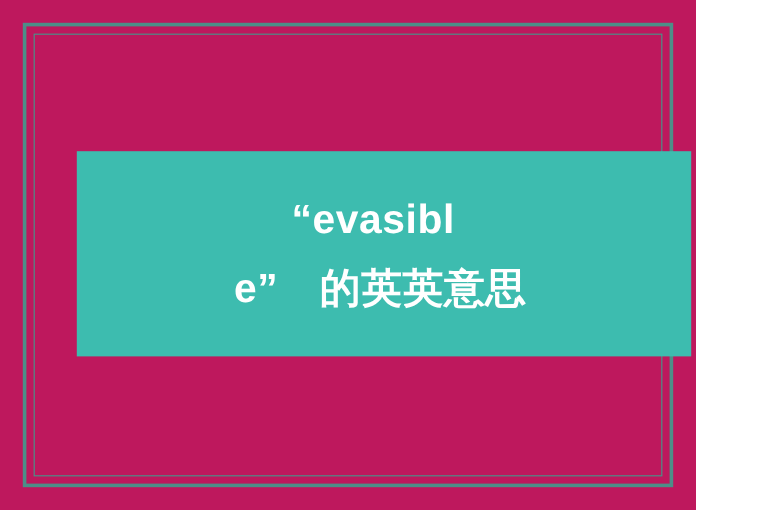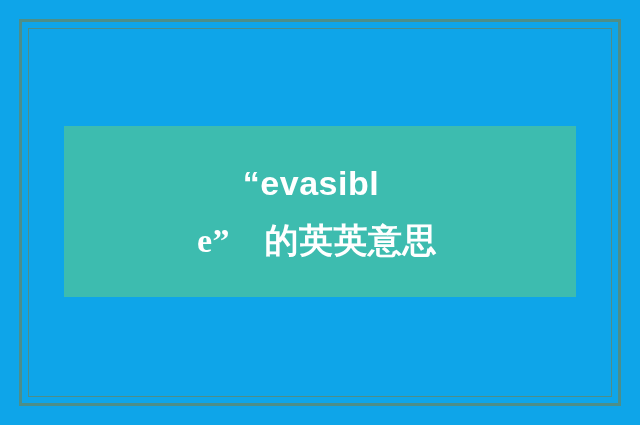--- a/index.html
+++ b/index.html
@@ -9,23 +9,23 @@
   body {
     width: 640px;
     height: 425px;
     overflow: hidden;
     font-family: "Liberation Sans", sans-serif;
   }
 
   
   #banner-canvas {
     position: relative;
-    width: 640px;
+    width: 580px;
     height: 425px;
-    background: #0ea5e9;
+    background: #be185d;
     box-sizing: border-box;
   }
 
   
   .frame-outer {
     position: absolute;
     left: 19px;
     top: 19px;
     right: 19px;
     bottom: 19px;
@@ -67,21 +67,20 @@
     line-height: 58px;
     letter-spacing: 0.5px;
     text-align: center;
     white-space: pre;
   }
   .title-line.line-1 {
     margin-left: -18px;
   }
   .title-line.line-2 {
     margin-left: -6px;
-    font-family: Liberation Serif, serif;
   }
 </style>
 </head>
 <body>
 
 <div id="banner-canvas">
 
   <div class="frame-outer"></div>
   <div class="frame-inner"></div>
 

